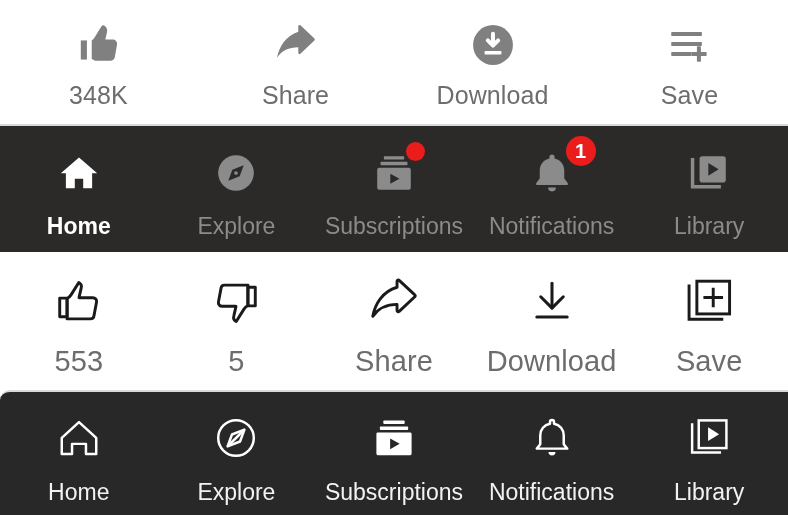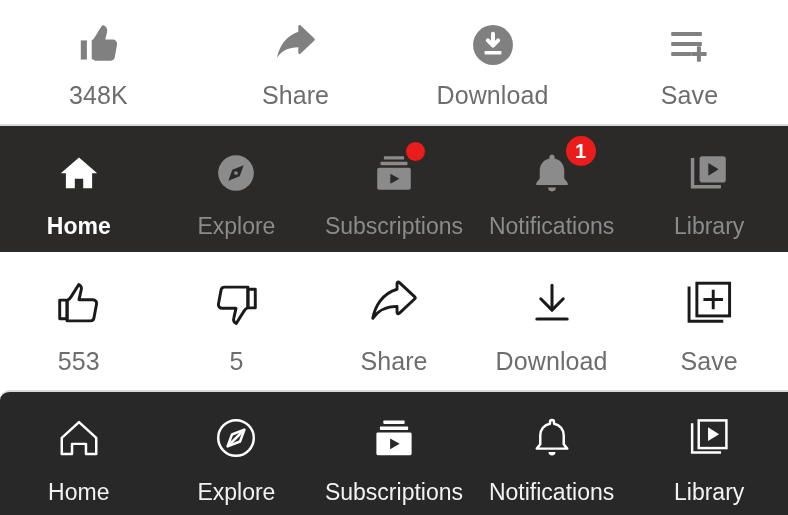--- a/index.html
+++ b/index.html
@@ -51,21 +51,21 @@
   .nav-bar-dark .cell.active .label{color:#ffffff;font-weight:600;}
 
   
   .action-bar-outline{
     height:138px;
     background:#ffffff;
     padding-top:6px;
   }
   .action-bar-outline .iconwrap{height:62px;}
   .action-bar-outline .label{
-    font-size:25px;color:#6d6d6d;margin-top:12px;letter-spacing:.1px;
+    font-size:29px;color:#6d6d6d;margin-top:12px;letter-spacing:.1px;
   }
 
   
   .nav-bar-dark2{
     height:125px;
     background:#282828;
     border-top:2px solid #d9d9d9;
     border-top-left-radius:10px;
     padding-top:8px;
   }

